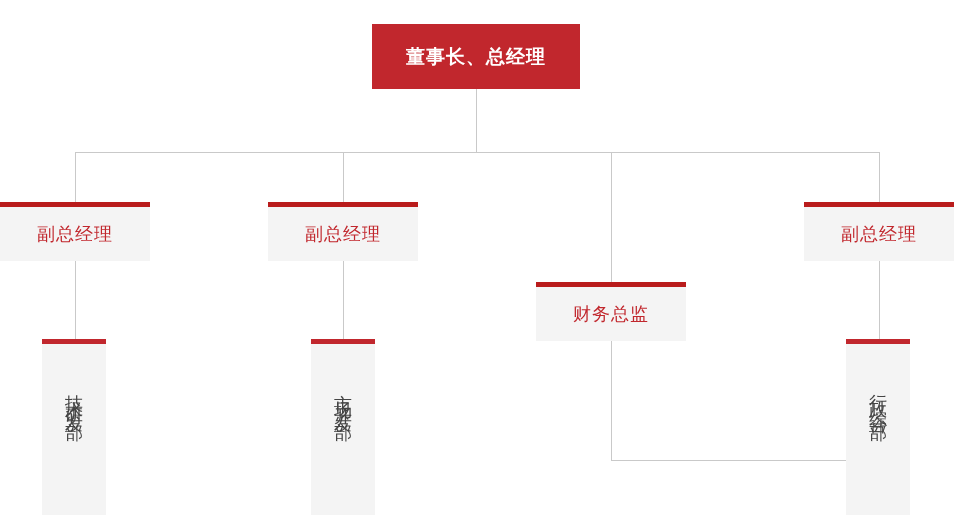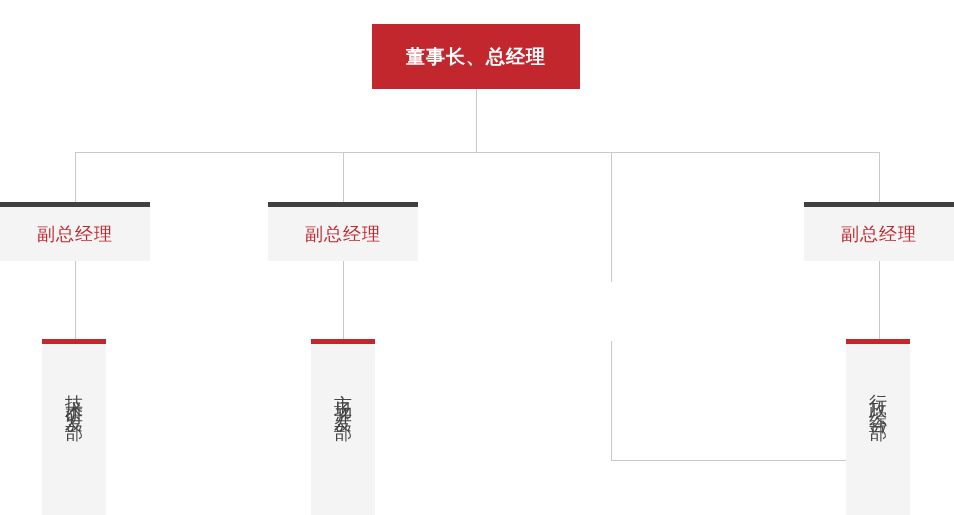--- a/index.html
+++ b/index.html
@@ -41,21 +41,21 @@
     box-sizing: border-box;
   }
 
   
   .node-mgr {
     position: absolute;
     display: flex;
     align-items: center;
     justify-content: center;
     background: #f4f4f4;
-    border-top: 5px solid #404040;
+    border-top: 5px solid #b91c1c;
     color: #c1272d;
     font-size: 18px;
     letter-spacing: 1px;
     box-sizing: border-box;
   }
 
   
   .node-dept {
     position: absolute;
     background: #f4f4f4;
@@ -94,20 +94,23 @@
   <div class="line line-v" style="left:879px; top:128px; height:50px;"></div>
 
   <div class="node-mgr" style="left:0px; top:178px; width:150px; height:59px;">
     <span>副总经理</span>
   </div>
 
   <div class="node-mgr" style="left:268px; top:178px; width:150px; height:59px;">
     <span>副总经理</span>
   </div>
 
+  <div class="node-mgr" style="left:536px; top:258px; width:150px; height:59px;">
+    <span>财务总监</span>
+  </div>
 
   <div class="node-mgr" style="left:804px; top:178px; width:150px; height:59px;">
     <span>副总经理</span>
   </div>
 
   <div class="line line-v" style="left:75px; top:237px; height:78px;"></div>
   <div class="line line-v" style="left:343px; top:237px; height:78px;"></div>
   <div class="line line-v" style="left:879px; top:237px; height:78px;"></div>
 
   <div class="line line-v" style="left:611px; top:317px; height:119px;"></div>

